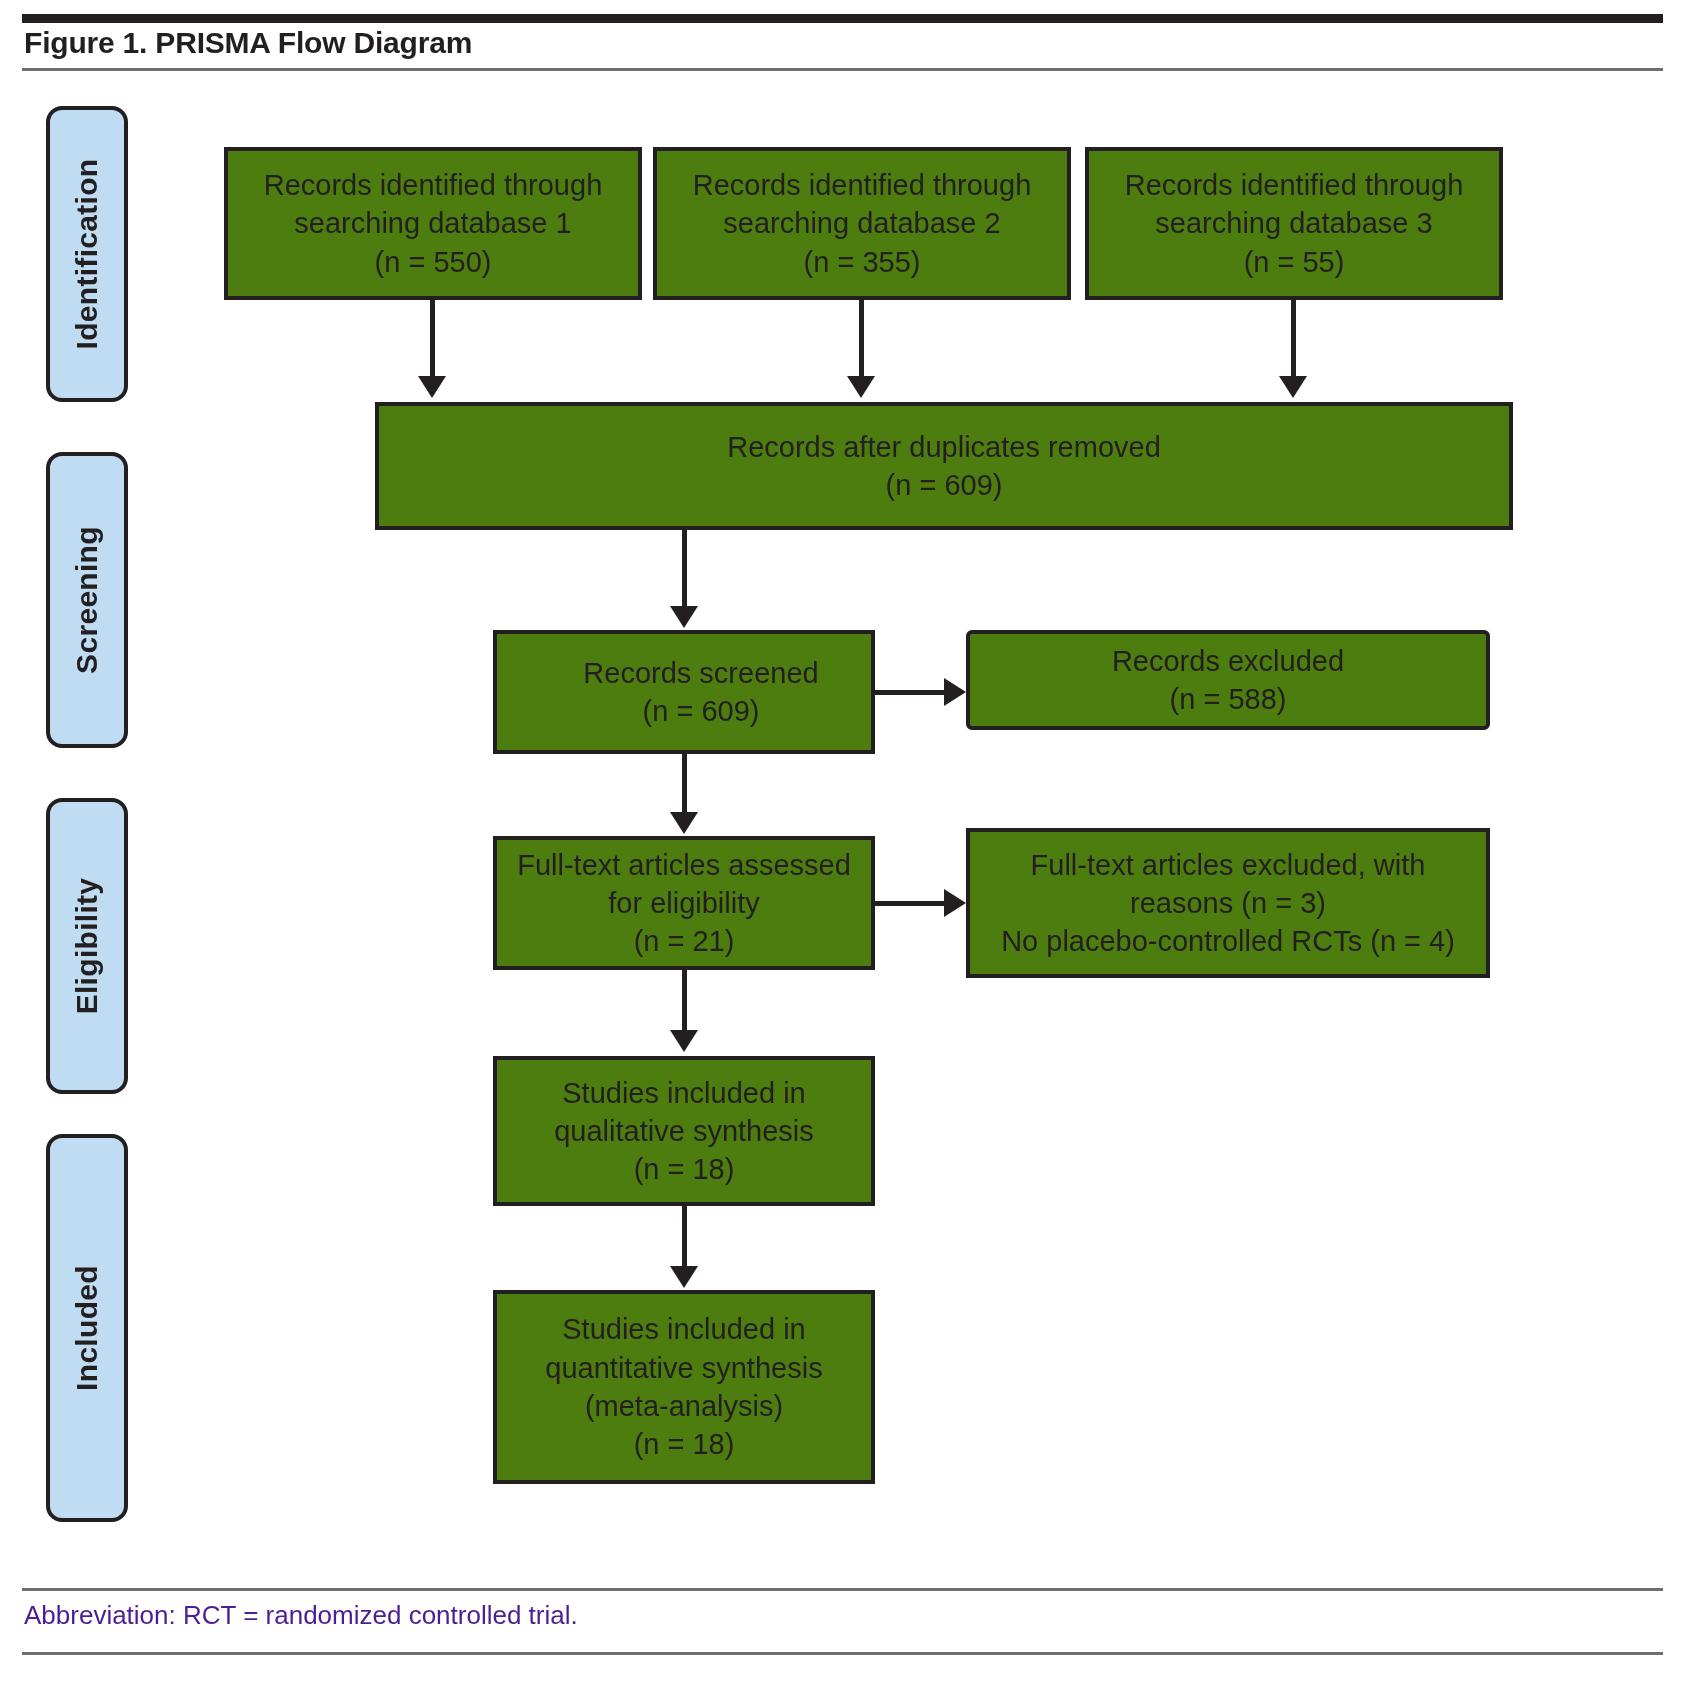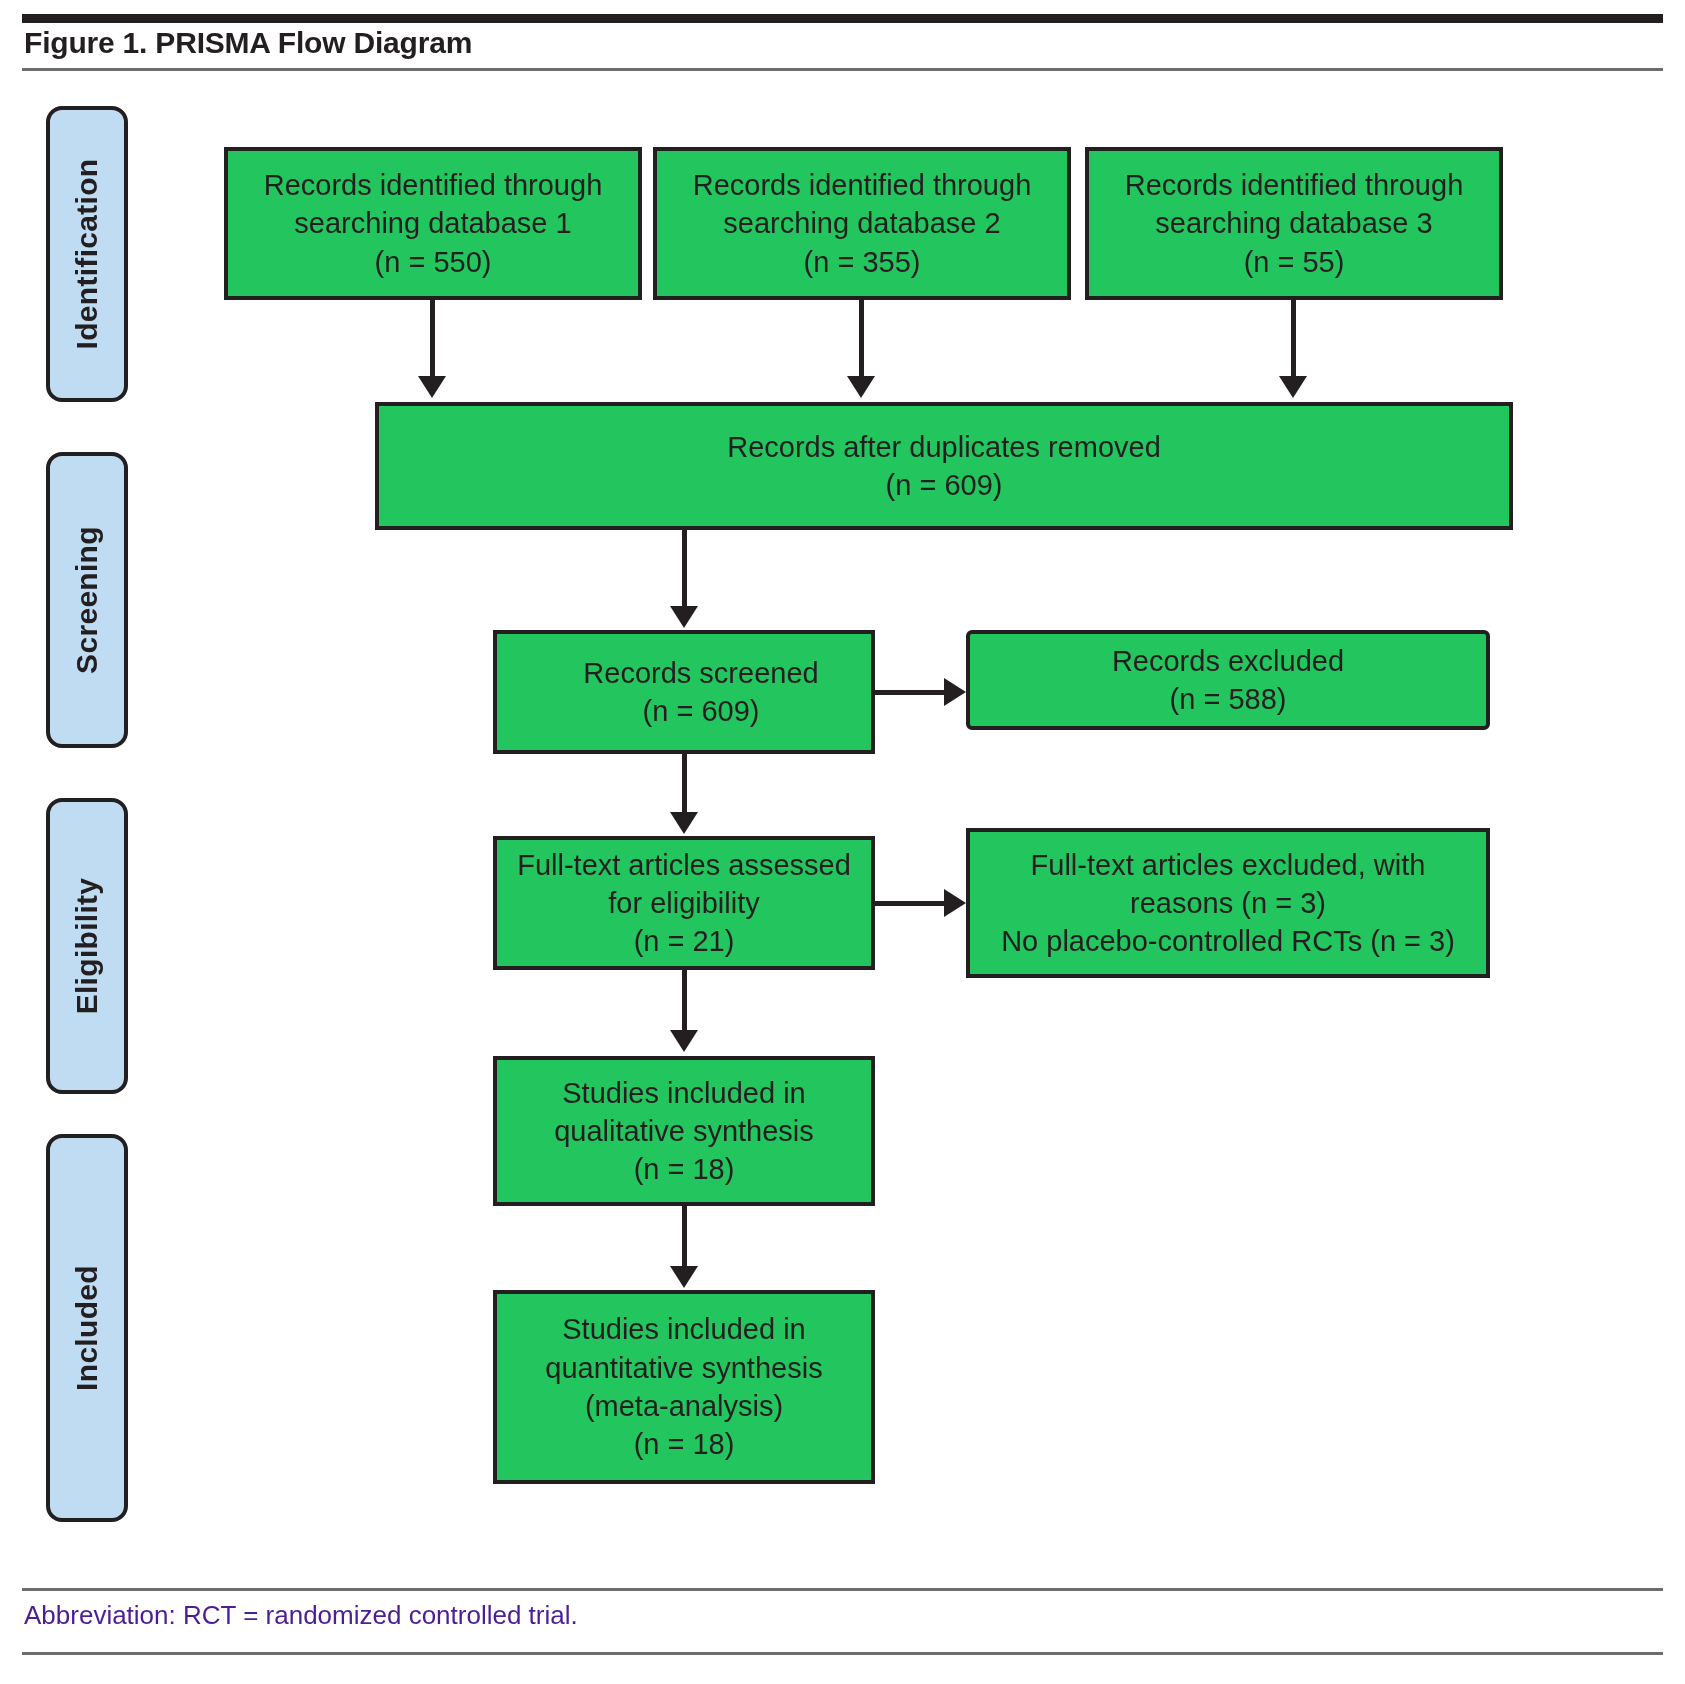--- a/index.html
+++ b/index.html
@@ -86,21 +86,21 @@
     white-space: nowrap;
     font-size: 30px;
     font-weight: bold;
     color: #231f20;
     letter-spacing: 0.3px;
   }
 
   
   .fbox {
     position: absolute;
-    background: #22c55e;
+    background: #4d7c0f;
     border: 4px solid #231f20;
     box-sizing: border-box;
     display: flex;
     flex-direction: column;
     align-items: center;
     justify-content: center;
     text-align: center;
     font-size: 29px;
     line-height: 1.32;
     color: #231f20;
@@ -212,21 +212,21 @@
 
 <div class="fbox" style="left:493px; top:836px; width:382px; height:134px;">
   <span class="ln">Full-text articles assessed</span>
   <span class="ln">for eligibility</span>
   <span class="ln">(n = 21)</span>
 </div>
 
 <div class="fbox" style="left:966px; top:828px; width:524px; height:150px;">
   <span class="ln">Full-text articles excluded, with</span>
   <span class="ln">reasons (n = 3)</span>
-  <span class="ln">No placebo-controlled RCTs (n = 3)</span>
+  <span class="ln">No placebo-controlled RCTs (n = 4)</span>
 </div>
 
 <div class="hline" style="left:875px; top:901px; width:70px;"></div>
 <div class="arrow-right" style="left:944px; top:889px;"></div>
 
 <div class="vline" style="left:682px; top:970px; height:62px;"></div>
 <div class="arrow-down" style="left:670px; top:1030px;"></div>
 
 <div class="fbox" style="left:493px; top:1056px; width:382px; height:150px;">
   <span class="ln">Studies included in</span>

